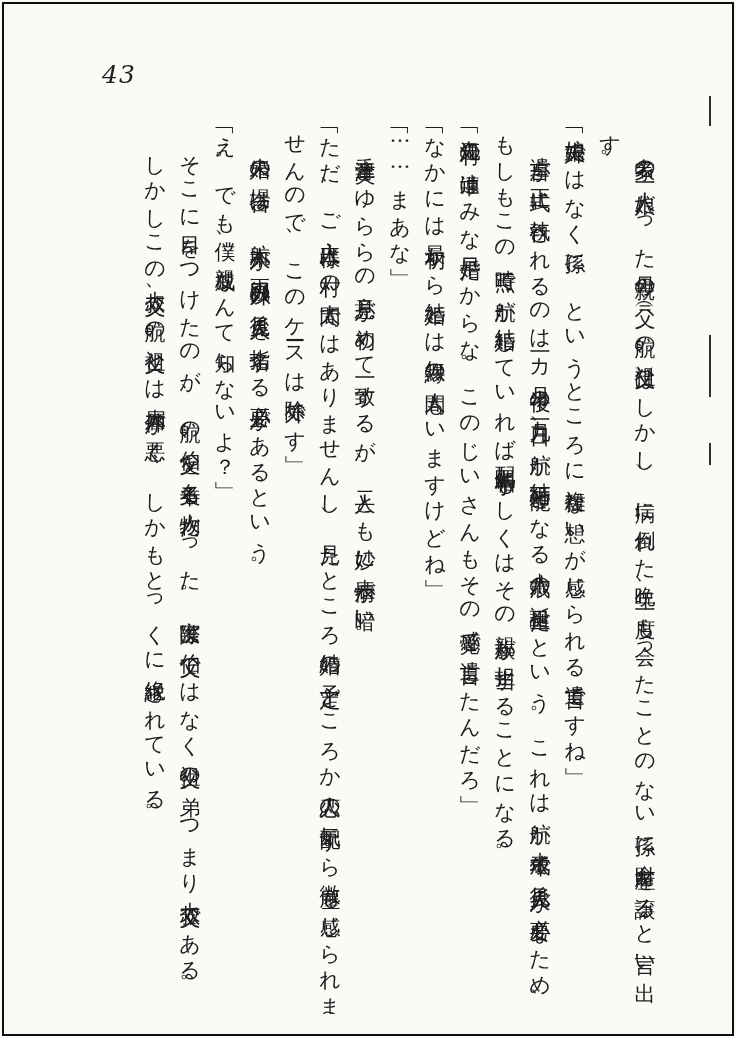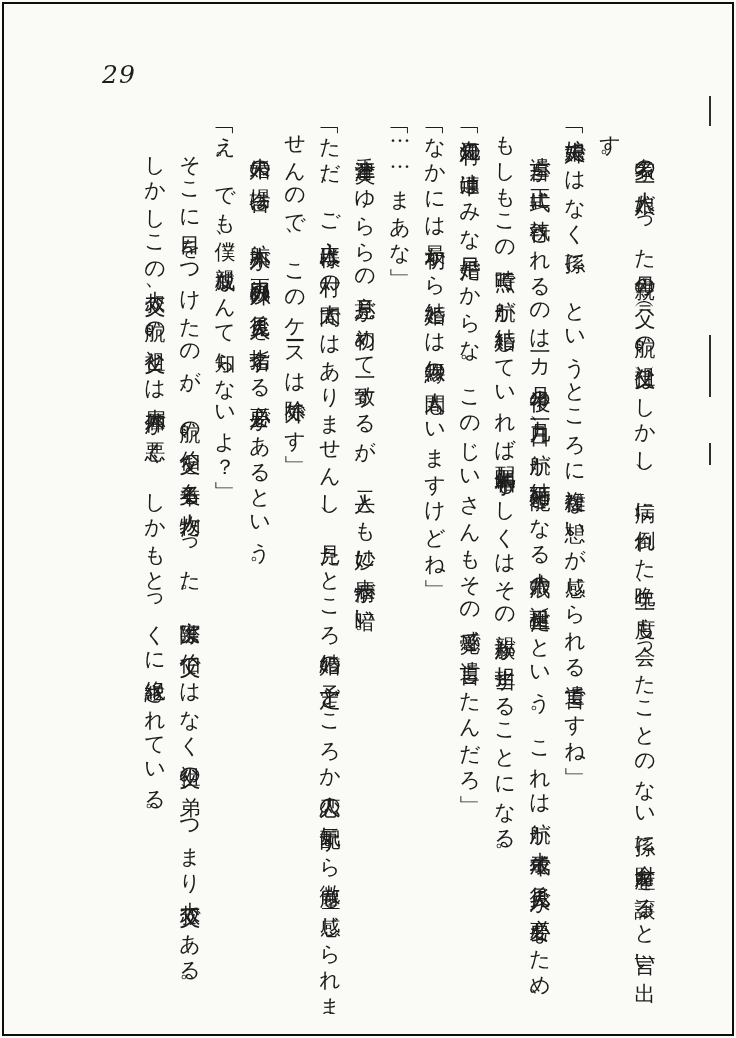--- a/index.html
+++ b/index.html
@@ -71,21 +71,21 @@
 <body>
 
 <div class="page">
 
   <div class="page-border"></div>
 
   <span class="dash d1"></span>
   <span class="dash d2"></span>
   <span class="dash d3"></span>
 
-  <div class="page-number">29</div>
+  <div class="page-number">43</div>
 
   <div class="text-area">
     <p class="indent">名家の一人娘だった母親の父（＝航の祖父）はしかし、病に倒れた晩年、一度も会ったことのない孫に全財産を譲ると言い出す。</p>
     <p>「娘夫婦ではなく孫に、というところに複雑な想いが感じられる遺言ですね」</p>
     <p class="indent">遺言が正式に執行されるのは一カ月半後の九月一日、航が結婚可能となる十八歳の誕生日だという。これは航が未成年で後見人が必要なため、もしもこの時点で航が結婚していれば配偶相手もしくはその親族が担当することになる。</p>
     <p>「鬼江村の連中はみな早婚だからな。このじいさんもその感覚で遺言したんだろ」</p>
     <p>「なかには最初から結婚とは無縁の人間もいますけどね」</p>
     <p>「……まあな」</p>
     <p class="indent">香津美とゆららの意見が初めて一致するが、二人とも妙に表情が暗い。</p>
     <p>「ただ、ご主人様は村の人間ではありませんし、見たところ結婚の予定どころか恋人の気配すら微塵も感じられませんので、このケースは除外です」</p>

